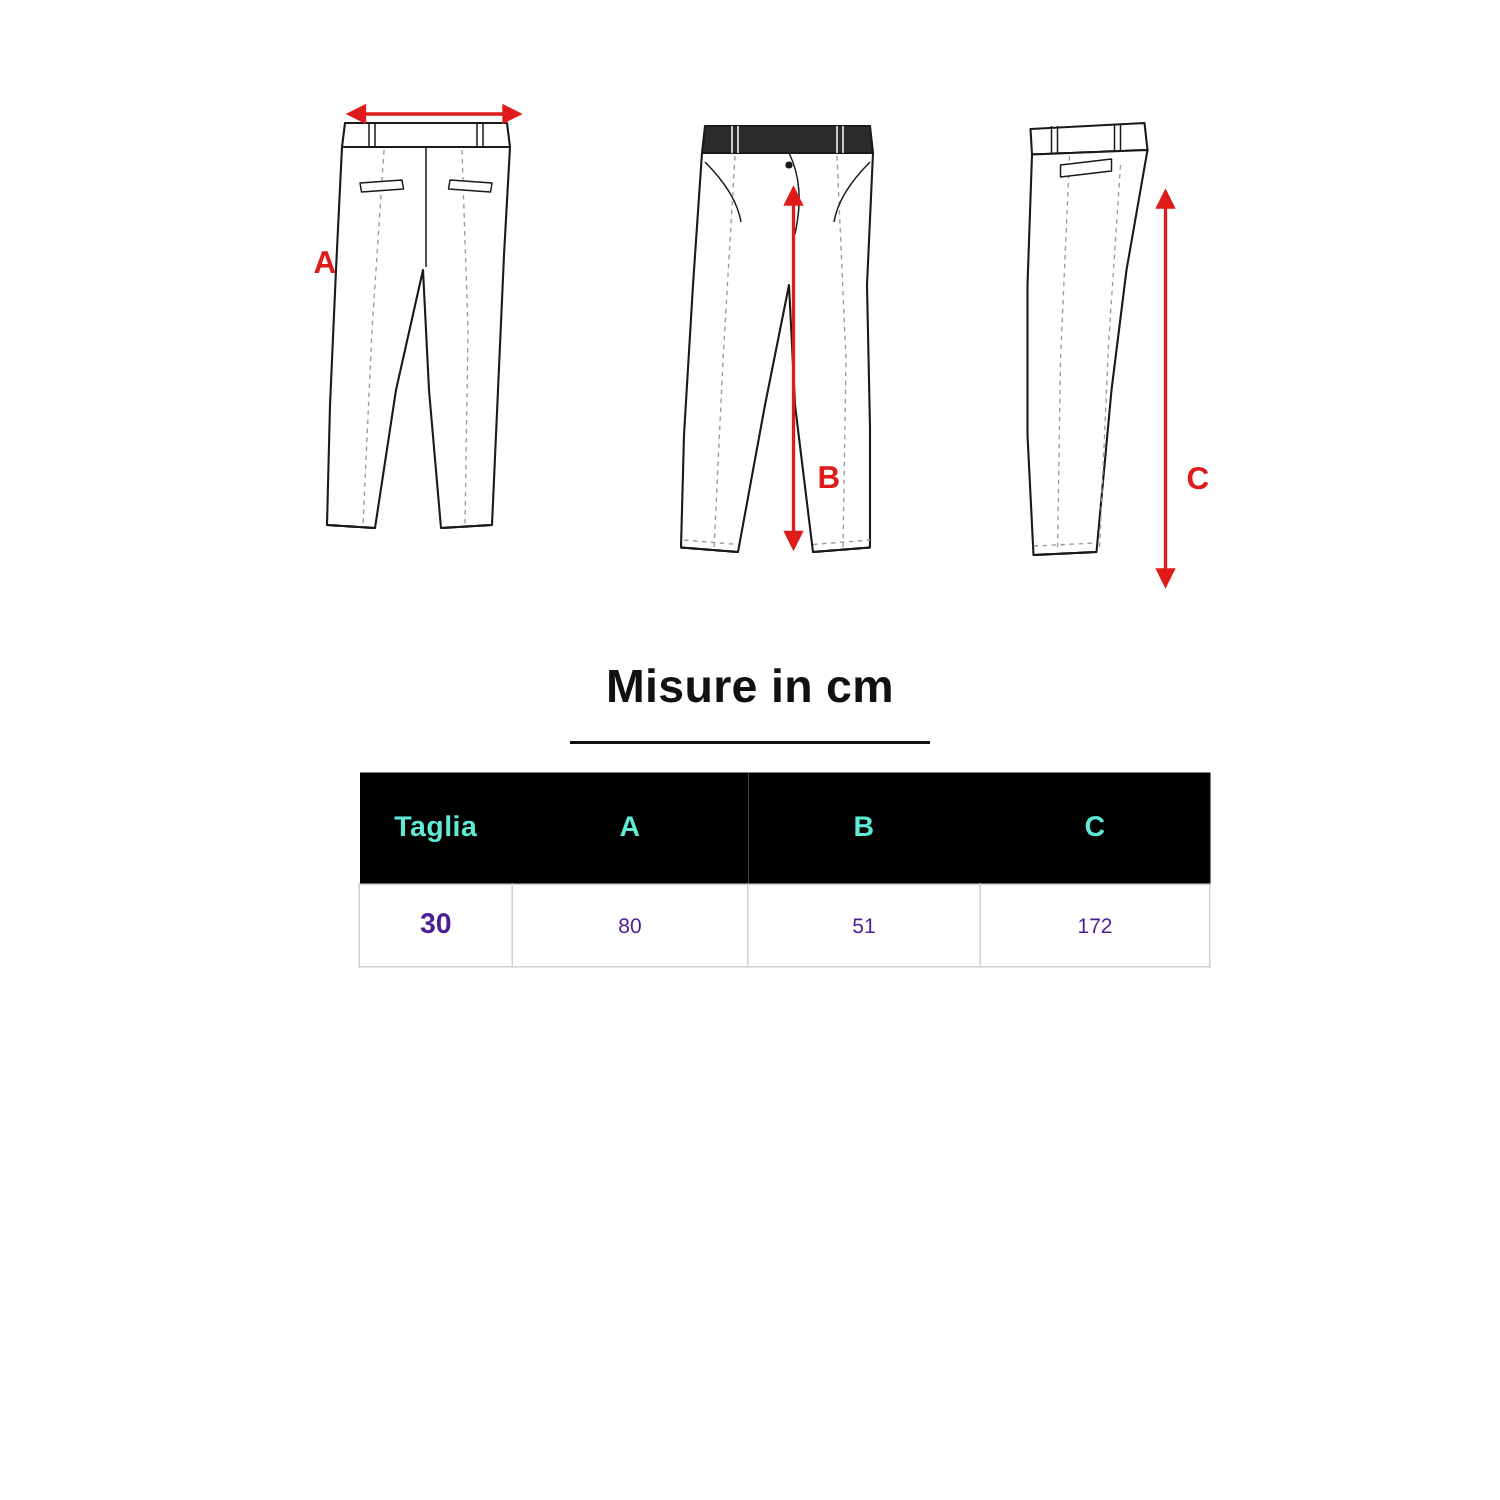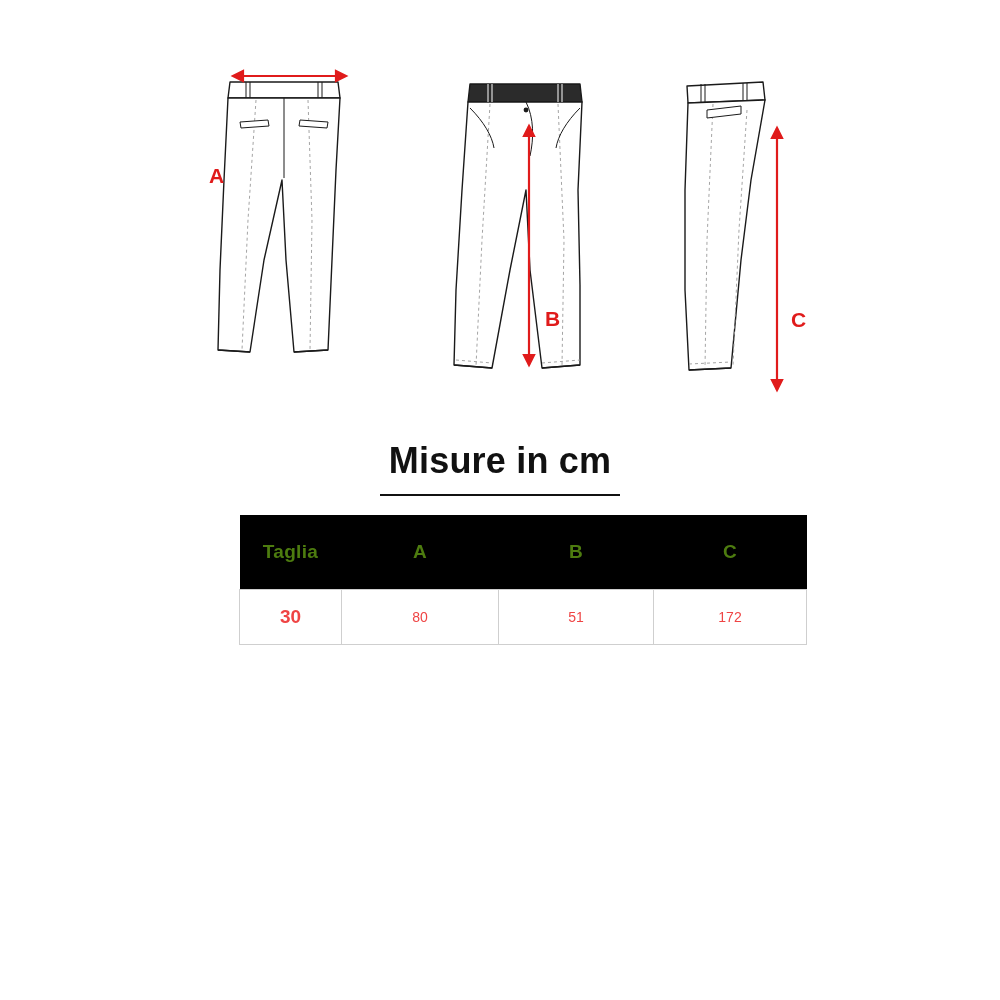--- a/index.html
+++ b/index.html
@@ -48,21 +48,21 @@
   .label-b { left: 545px; top: 247px; }
   .label-c { left: 791px; top: 248px; }
 
   
   .measures-title {
     position: absolute;
     top: 440px;
     left: 0;
     width: 1000px;
     text-align: center;
-    font-size: 36px;
+    font-size: 31px;
     font-weight: bold;
     color: #111111;
     letter-spacing: .2px;
   }
   .title-rule {
     position: absolute;
     top: 494px;
     left: 380px;
     width: 240px;
     height: 2px;
@@ -78,36 +78,36 @@
     border-collapse: collapse;
     table-layout: fixed;
   }
   .size-table th,
   .size-table td {
     text-align: center;
     font-family: "Liberation Sans", sans-serif;
   }
   .size-table thead th {
     background: #000000;
-    color: #4d7c0f;
+    color: #5eead4;
     font-size: 19px;
     font-weight: bold;
     height: 72px;
     border: none;
     letter-spacing: .3px;
   }
   .size-table thead th.col-size { width: 100px; }
   .size-table thead th.col-a { width: 155px; }
   .size-table thead th.col-b { width: 153px; }
   .size-table thead th.col-c { width: 151px; }
 
   .size-table tbody td {
     height: 52px;
     font-size: 14px;
-    color: #ef4444;
+    color: #4c1d95;
     border: 1px solid #cfcfcf;
     background: #ffffff;
   }
   .size-table tbody td.cell-size {
     font-size: 19px;
     font-weight: bold;
   }
   .size-table tbody tr td:first-child { border-left: 1px solid #cfcfcf; }
   .size-table tbody tr td:last-child { border-right: 1px solid #cfcfcf; }
 </style>

